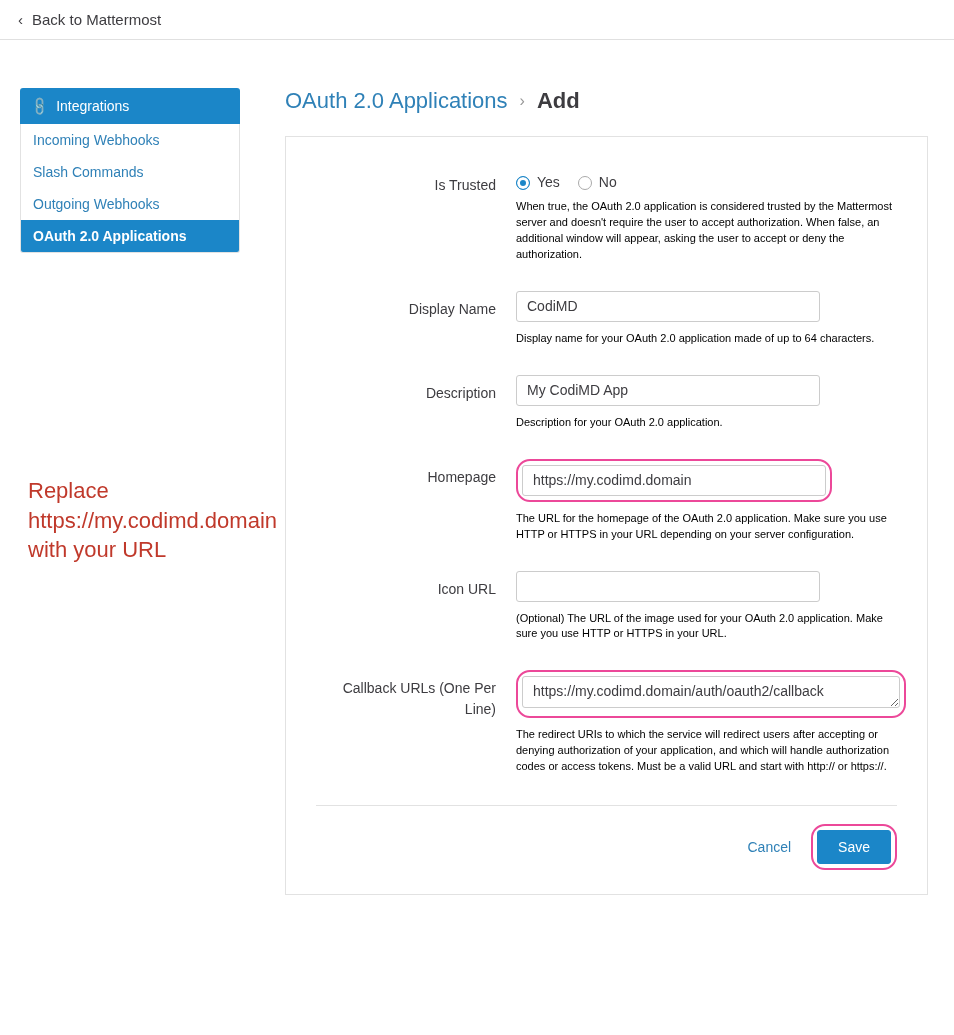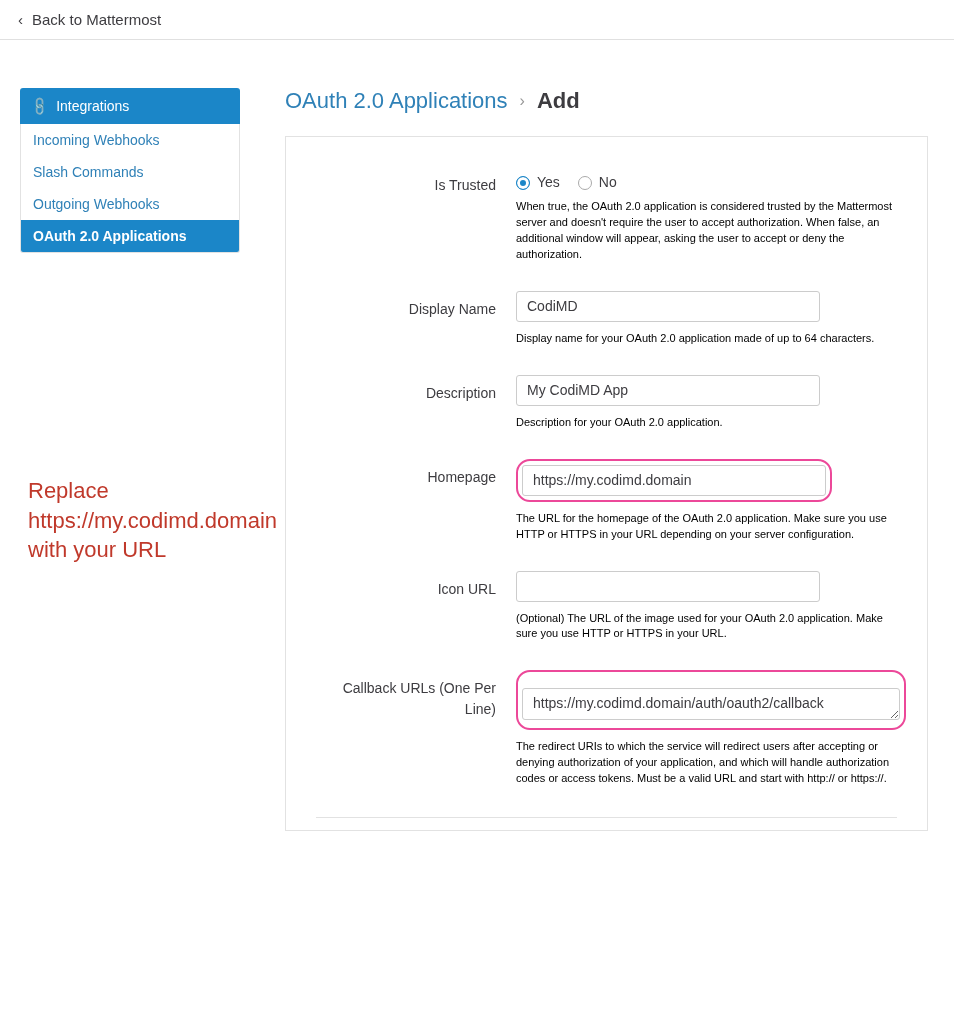--- a/index.html
+++ b/index.html
@@ -156,21 +156,20 @@
     height: 32px;
     border: 1px solid #cccccc;
     border-radius: 3px;
     padding: 6px 10px;
     font-size: 14px;
     color: #3d3c40;
     font-family: "Liberation Sans", sans-serif;
     resize: vertical;
     overflow: hidden;
     white-space: nowrap;
-    margin-top: 12px;
   }
   .highlight {
     display: inline-block;
     border: 2px solid #ec4899;
     padding: 4px;
     border-radius: 14px;
   }
   .radios {
     display: flex;
     align-items: center;
@@ -326,18 +325,24 @@
         <div class="field">
           <span class="highlight">
             <textarea style="">https://my.codimd.domain/auth/oauth2/callback</textarea>
           </span>
           <div class="help">The redirect URIs to which the service will redirect users after accepting or denying authorization of your application, and which will handle authorization codes or access tokens. Must be a valid URL and start with http:// or https://.</div>
         </div>
       </div>
 
       <div class="divider"></div>
 
+      <div class="footer">
+        <button class="cancel-btn">Cancel</button>
+        <span class="highlight">
+          <button class="save-btn">Save</button>
+        </span>
+      </div>
 
     </div>
   </div>
 </div>
 
 <div class="annotation">Replace https://my.codimd.domain with your URL</div>
 
 </body></html>

